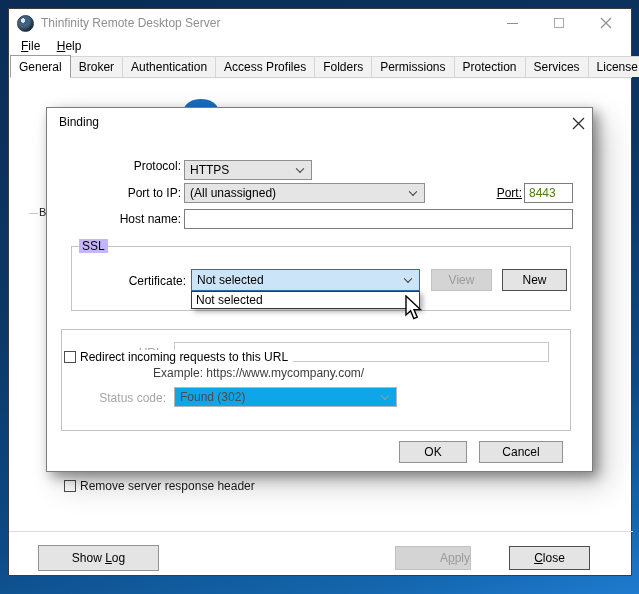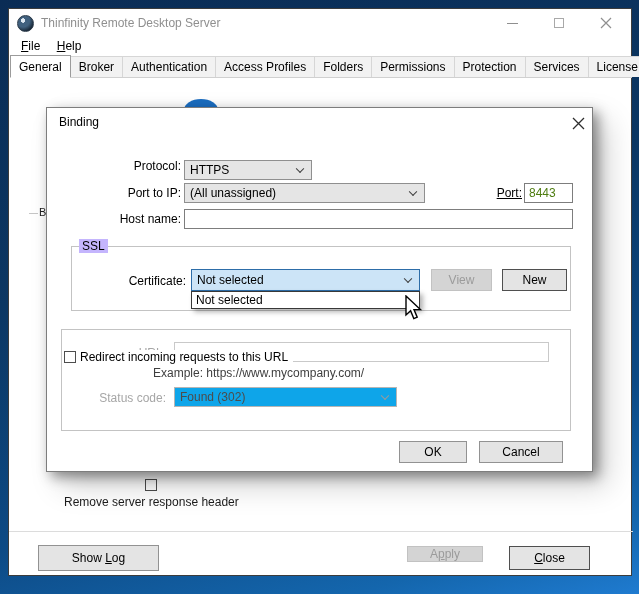--- a/index.html
+++ b/index.html
@@ -36,32 +36,32 @@
   #tabstrip { position:absolute; left:1px; top:48px; width:622px; height:21px; display:flex; align-items:flex-end; border-bottom:1px solid #d0d0d0; }
   .tab {
     padding:3px 8px 3px 8px; font-size:12px; background:#f2f2f2;
     border:1px solid #d6d6d6; border-bottom:none; margin-right:-1px; white-space:nowrap;
   }
   .tab.active { background:#fff; border-color:#9b9b9b; position:relative; z-index:2; padding-top:4px; margin-bottom:-1px; border-bottom:1px solid #fff; }
   
   #frag-circle { position:absolute; left:175px; top:90px; width:34px; height:22px; border-radius:50%; background:#1b6ec2; }
   #frag-groupline { position:absolute; left:20px; top:204px; width:9px; height:1px; background:#c6c6c6; }
   #frag-bindings { position:absolute; left:30px; top:197px; font-size:11px; color:#222; white-space:nowrap; }
-  #frag-remove-row { position:absolute; left:55px; top:470px; height:14px; display:flex; align-items:center; gap:4px; color:#1c1c1c;flex-direction:column; }
+  #frag-remove-row { position:absolute; left:55px; top:470px; height:14px; display:flex; align-items:center; gap:4px; color:#1c1c1c; }
   .cb { width:12px; height:12px; background:#fff; border:1px solid #4d4d4d; flex:0 0 auto; }
   
   #footer-sep { position:absolute; left:0; top:522px; width:624px; height:1px; background:#dcdcdc; }
   .btn {
     display:flex; align-items:center; justify-content:center;
     background:#e4e4e4; border:1px solid #929292; font-size:12px; color:#000; cursor:default; white-space:nowrap;
   }
   .btn.strong { border-color:#4f4f4f; }
   .btn.disabled { background:#d4d4d4; border-color:#c2c2c2; color:#9b9b9b; }
   #show-log-btn { position:absolute; left:29px; top:536px; width:121px; height:26px; }
-  #apply-btn   { position:absolute; left:398px; top:537px; width:76px; height:16px; }
+  #apply-btn   { position:absolute; left:386px; top:537px; width:76px; height:24px;justify-content:flex-end; }
   #close-btn2  { position:absolute; left:500px; top:537px; width:81px; height:24px; }
   
   #dialog {
     position:absolute; left:46px; top:107px; width:547px; height:365px;
     background:#fff; border:1px solid #7d7d7d;
     box-shadow:5px 5px 12px rgba(0,0,0,.42), 14px 14px 28px rgba(0,0,0,.18);
     z-index:10;
   }
   #dialog-title { position:absolute; left:12px; top:7px; font-size:12px; color:#000; }
   #dialog-close { position:absolute; left:521px; top:6px; width:20px; height:18px; display:flex; align-items:center; justify-content:center; }

